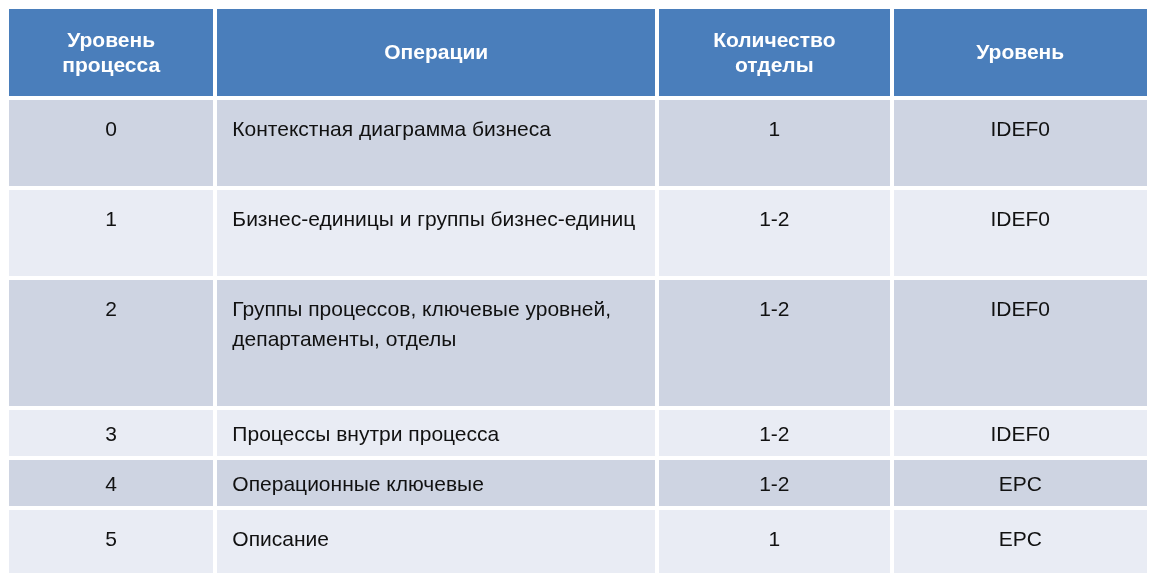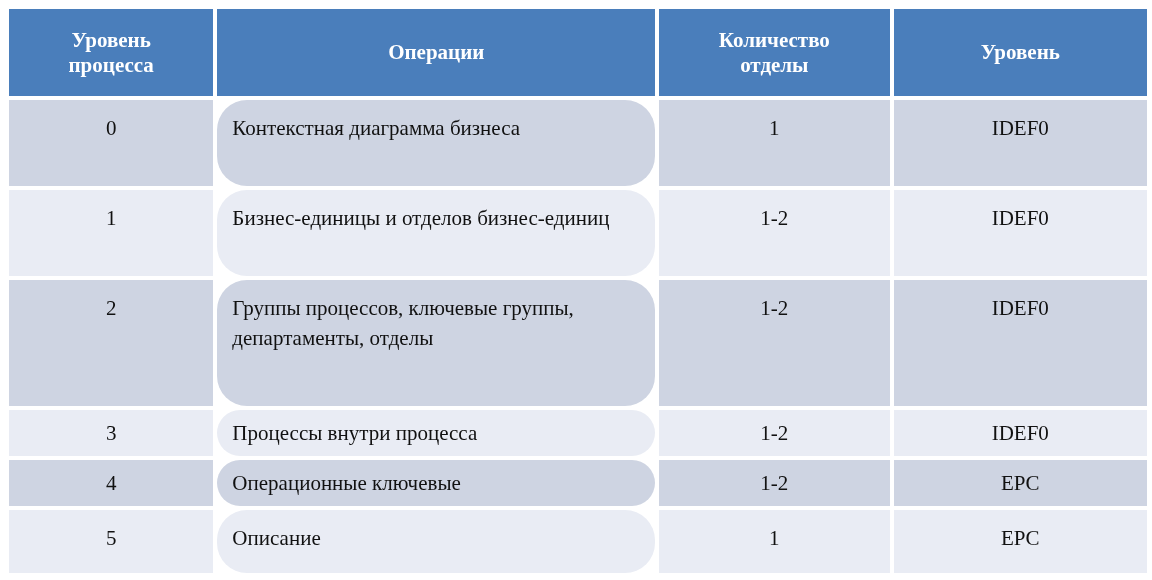--- a/index.html
+++ b/index.html
@@ -23,21 +23,20 @@
     width: 1138px;
     height: 565px;
   }
 
   table.levels-table {
     border-collapse: separate;
     border-spacing: 4px 4px;
     margin: -4px;
     width: 1146px;
     table-layout: fixed;
-    font-family: Liberation Serif, serif;
   }
 
   
   col.c-level  { width: 204px; }
   col.c-desc   { width: 437px; }
   col.c-count  { width: 230px; }
   col.c-nota   { width: 253px; }
 
   
   thead th {
@@ -69,21 +68,20 @@
   tbody tr.row-light td { background: #e9ecf4; }
 
   td.cell-level,
   td.cell-count,
   td.cell-nota { text-align: center; }
 
   td.cell-desc {
     text-align: left;
     padding-left: 15px;
     padding-right: 10px;
-    border-radius: 30px;
   }
 
   
   .cell-inner { display: block; }
 
   
   tr.h-86  td { height: 86px;  }
   tr.h-126 td { height: 126px; }
   tr.h-46  td { height: 46px;  }
   tr.h-63  td { height: 63px;  }
@@ -127,35 +125,35 @@
           </td>
           <td class="cell-nota">
             <span class="cell-inner">IDEF0</span>
           </td>
         </tr>
         <tr class="row-light h-86">
           <td class="cell-level">
             <span class="cell-inner">1</span>
           </td>
           <td class="cell-desc">
-            <span class="cell-inner">Бизнес-единицы и отделов бизнес-единиц</span>
+            <span class="cell-inner">Бизнес-единицы и группы бизнес-единиц</span>
           </td>
           <td class="cell-count">
             <span class="cell-inner">1-2</span>
           </td>
           <td class="cell-nota">
             <span class="cell-inner">IDEF0</span>
           </td>
         </tr>
         <tr class="row-dark h-126">
           <td class="cell-level">
             <span class="cell-inner">2</span>
           </td>
           <td class="cell-desc">
-            <span class="cell-inner">Группы процессов, ключевые группы, департаменты, отделы</span>
+            <span class="cell-inner">Группы процессов, ключевые уровней, департаменты, отделы</span>
           </td>
           <td class="cell-count">
             <span class="cell-inner">1-2</span>
           </td>
           <td class="cell-nota">
             <span class="cell-inner">IDEF0</span>
           </td>
         </tr>
         <tr class="row-light h-46">
           <td class="cell-level">

